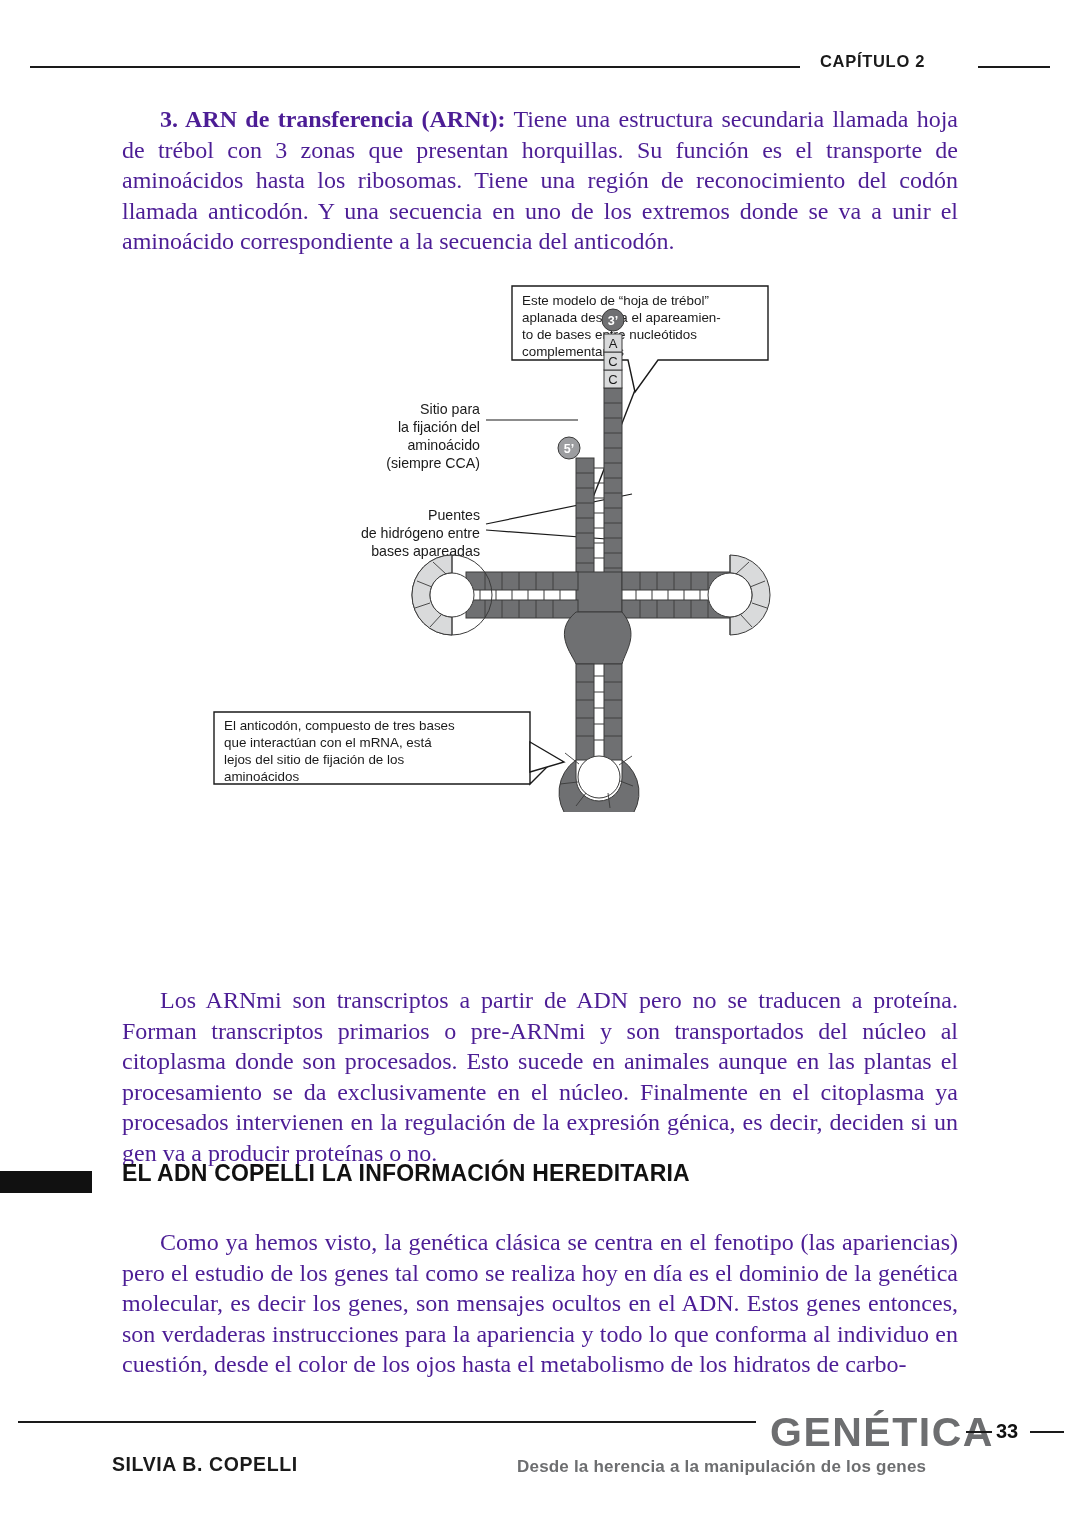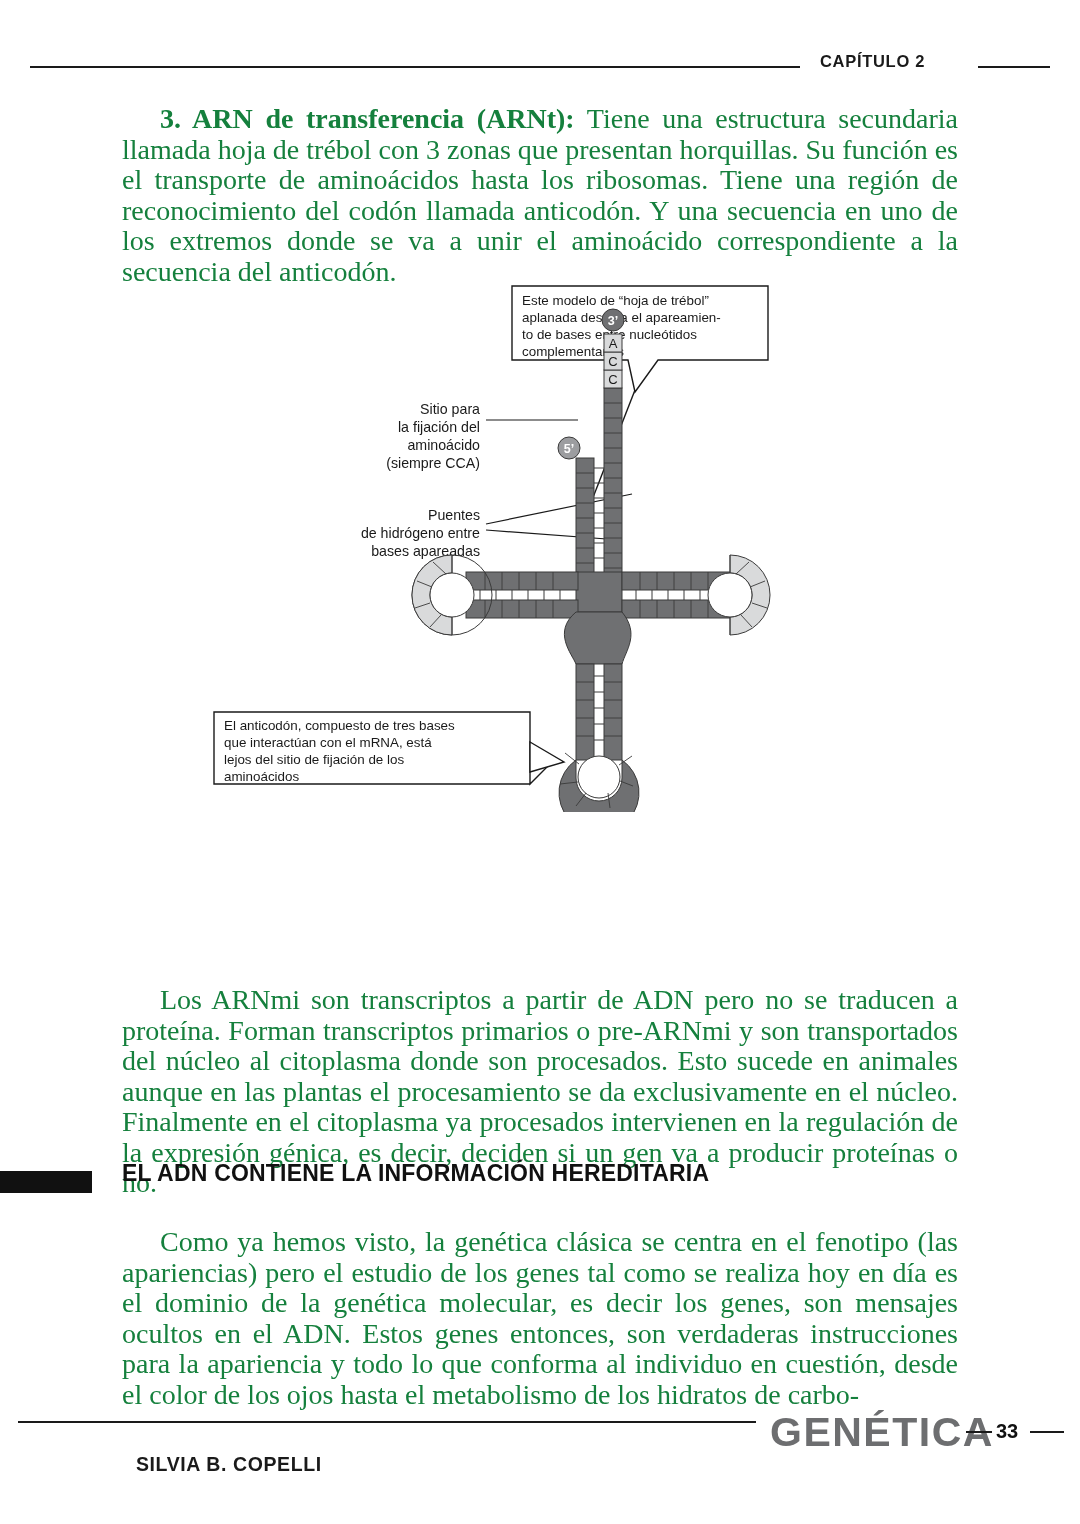--- a/index.html
+++ b/index.html
@@ -55,24 +55,24 @@
     font-size: 16.5px;
     letter-spacing: 0.7px;
     color: #1a1a1a;
   }
 
   
   .textcol {
     position: absolute;
     left: 122px;
     width: 836px;
-    font-size: 28px;
+    font-size: 24px;
     line-height: 30.5px;
     text-align: justify;
-    color: #15803d;
+    color: #4c1d95;
   }
   .textcol p {
     margin: 0;
   }
   .indent {
     text-indent: 38px;
   }
   b.run-in {
     font-weight: bold;
   }
@@ -149,21 +149,21 @@
     top: 1420px;
     left: 996px;
     font-family: "Liberation Sans", sans-serif;
     font-weight: bold;
     font-size: 20px;
     color: #111111;
   }
   .author {
     position: absolute;
     top: 1453px;
-    left: 136px;
+    left: 112px;
     font-family: "Liberation Sans", sans-serif;
     font-weight: bold;
     font-size: 19.5px;
     letter-spacing: 0.6px;
     color: #1a1a1a;
   }
   .subtitle {
     position: absolute;
     top: 1457px;
     left: 517px;
@@ -416,27 +416,28 @@
     </svg>
   </div>
 
 
   <div class="textcol" id="para-arnmi">
     <p class="indent">Los ARNmi son transcriptos a partir de ADN pero no se traducen a proteína. Forman transcriptos primarios o pre-ARNmi y son transportados del núcleo al citoplasma donde son procesados. Esto sucede en animales aunque en las plantas el procesamiento se da exclusivamente en el núcleo. Finalmente en el citoplasma ya procesados intervienen en la regulación de la expresión génica, es decir, deciden si un gen va a producir proteínas o no.</p>
   </div>
 
   <div class="section-block">
     <div class="section-bar"></div>
-    <div class="section-title">EL ADN CONTIENE LA INFORMACIÓN HEREDITARIA</div>
+    <div class="section-title">EL ADN COPELLI LA INFORMACIÓN HEREDITARIA</div>
   </div>
 
   <div class="textcol" id="para-fenotipo">
     <p class="indent">Como ya hemos visto, la genética clásica se centra en el fenotipo (las apariencias) pero el estudio de los genes tal como se realiza hoy en día es el dominio de la genética molecular, es decir los genes, son mensajes ocultos en el ADN. Estos genes entonces, son verdaderas instrucciones para la apariencia y todo lo que conforma al individuo en cuestión, desde el color de los ojos hasta el metabolismo de los hidratos de carbo-</p>
   </div>
 
   <div class="footer-rule-left"></div>
   <div class="brand">GENÉTICA</div>
   <div class="footer-rule-right"></div>
   <div class="page-number">33</div>
   <div class="footer-rule-right2"></div>
   <div class="author">SILVIA B. COPELLI</div>
+  <div class="subtitle">Desde la herencia a la manipulación de los genes</div>
 
 </div>
 
 </body></html>

